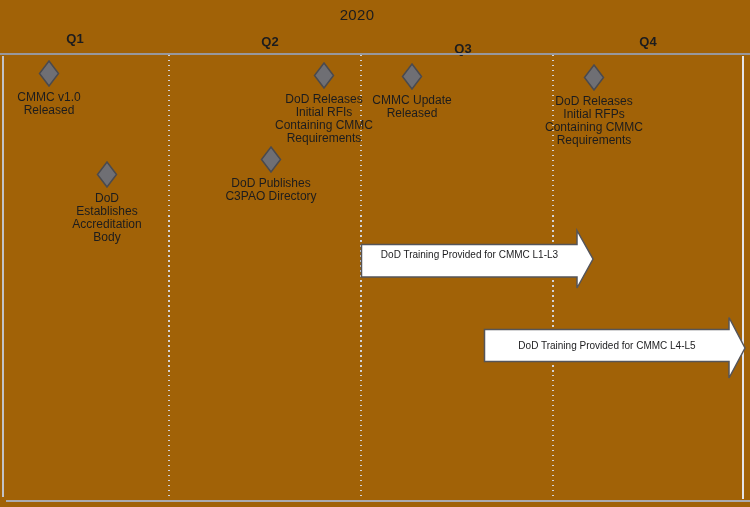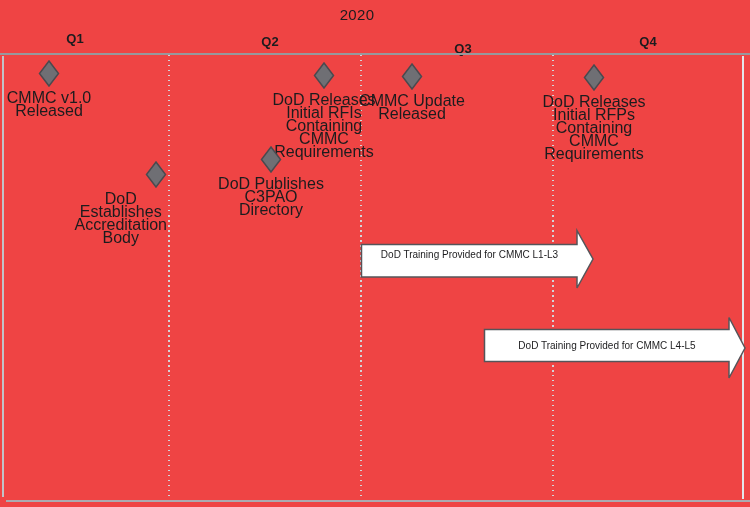--- a/index.html
+++ b/index.html
@@ -6,21 +6,21 @@
     margin: 0;
     padding: 0;
     background: #ffffff;
     font-family: "Liberation Sans", sans-serif;
     color: #1c1c1e;
   }
   .canvas {
     position: relative;
     width: 750px;
     height: 507px;
-    background: #ef4444;
+    background: #a16207;
     overflow: hidden;
   }
   .page-title {
     position: absolute;
     top: 6px;
     left: 282px;
     width: 150px;
     text-align: center;
     font-size: 15px;
     font-weight: 400;
@@ -51,21 +51,21 @@
   }
   .milestone {
     position: absolute;
     width: 120px;
     display: flex;
     flex-direction: column;
     align-items: center;
   }
   .milestone .label {
     margin-top: 4px;
-    font-size: 16px;
+    font-size: 12px;
     line-height: 13px;
     text-align: center;
     white-space: pre-line;
   }
   .arrow-svg { position: absolute; overflow: visible; }
   .arrow-label {
     position: absolute;
     display: flex;
     align-items: center;
     justify-content: center;
@@ -93,21 +93,21 @@
   <div class="divider" style="left:552px;"></div>
 
   <div class="milestone" style="left:-11px; top:60px;">
     <svg width="22" height="27" viewBox="0 0 22 27">
       <polygon points="11,1 20.5,13.5 11,26 1.5,13.5" stroke="#4a4a4f" stroke-width="1.5" fill="#6f6f74"></polygon>
     </svg>
     <div class="label">CMMC v1.0
 Released</div>
   </div>
 
-  <div class="milestone" style="left:47px; top:161px;align-items:flex-end;">
+  <div class="milestone" style="left:47px; top:161px;">
     <svg width="22" height="27" viewBox="0 0 22 27">
       <polygon points="11,1 20.5,13.5 11,26 1.5,13.5" stroke="#4a4a4f" stroke-width="1.5" fill="#6f6f74"></polygon>
     </svg>
     <div class="label">DoD
 Establishes
 Accreditation
 Body</div>
   </div>
 
   <div class="milestone" style="left:264px; top:62px;">

